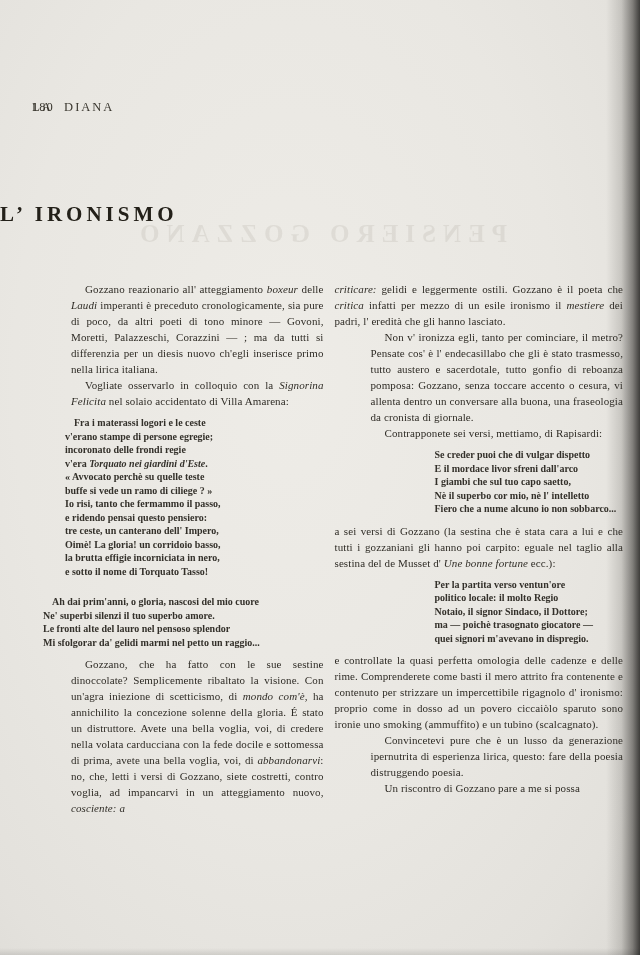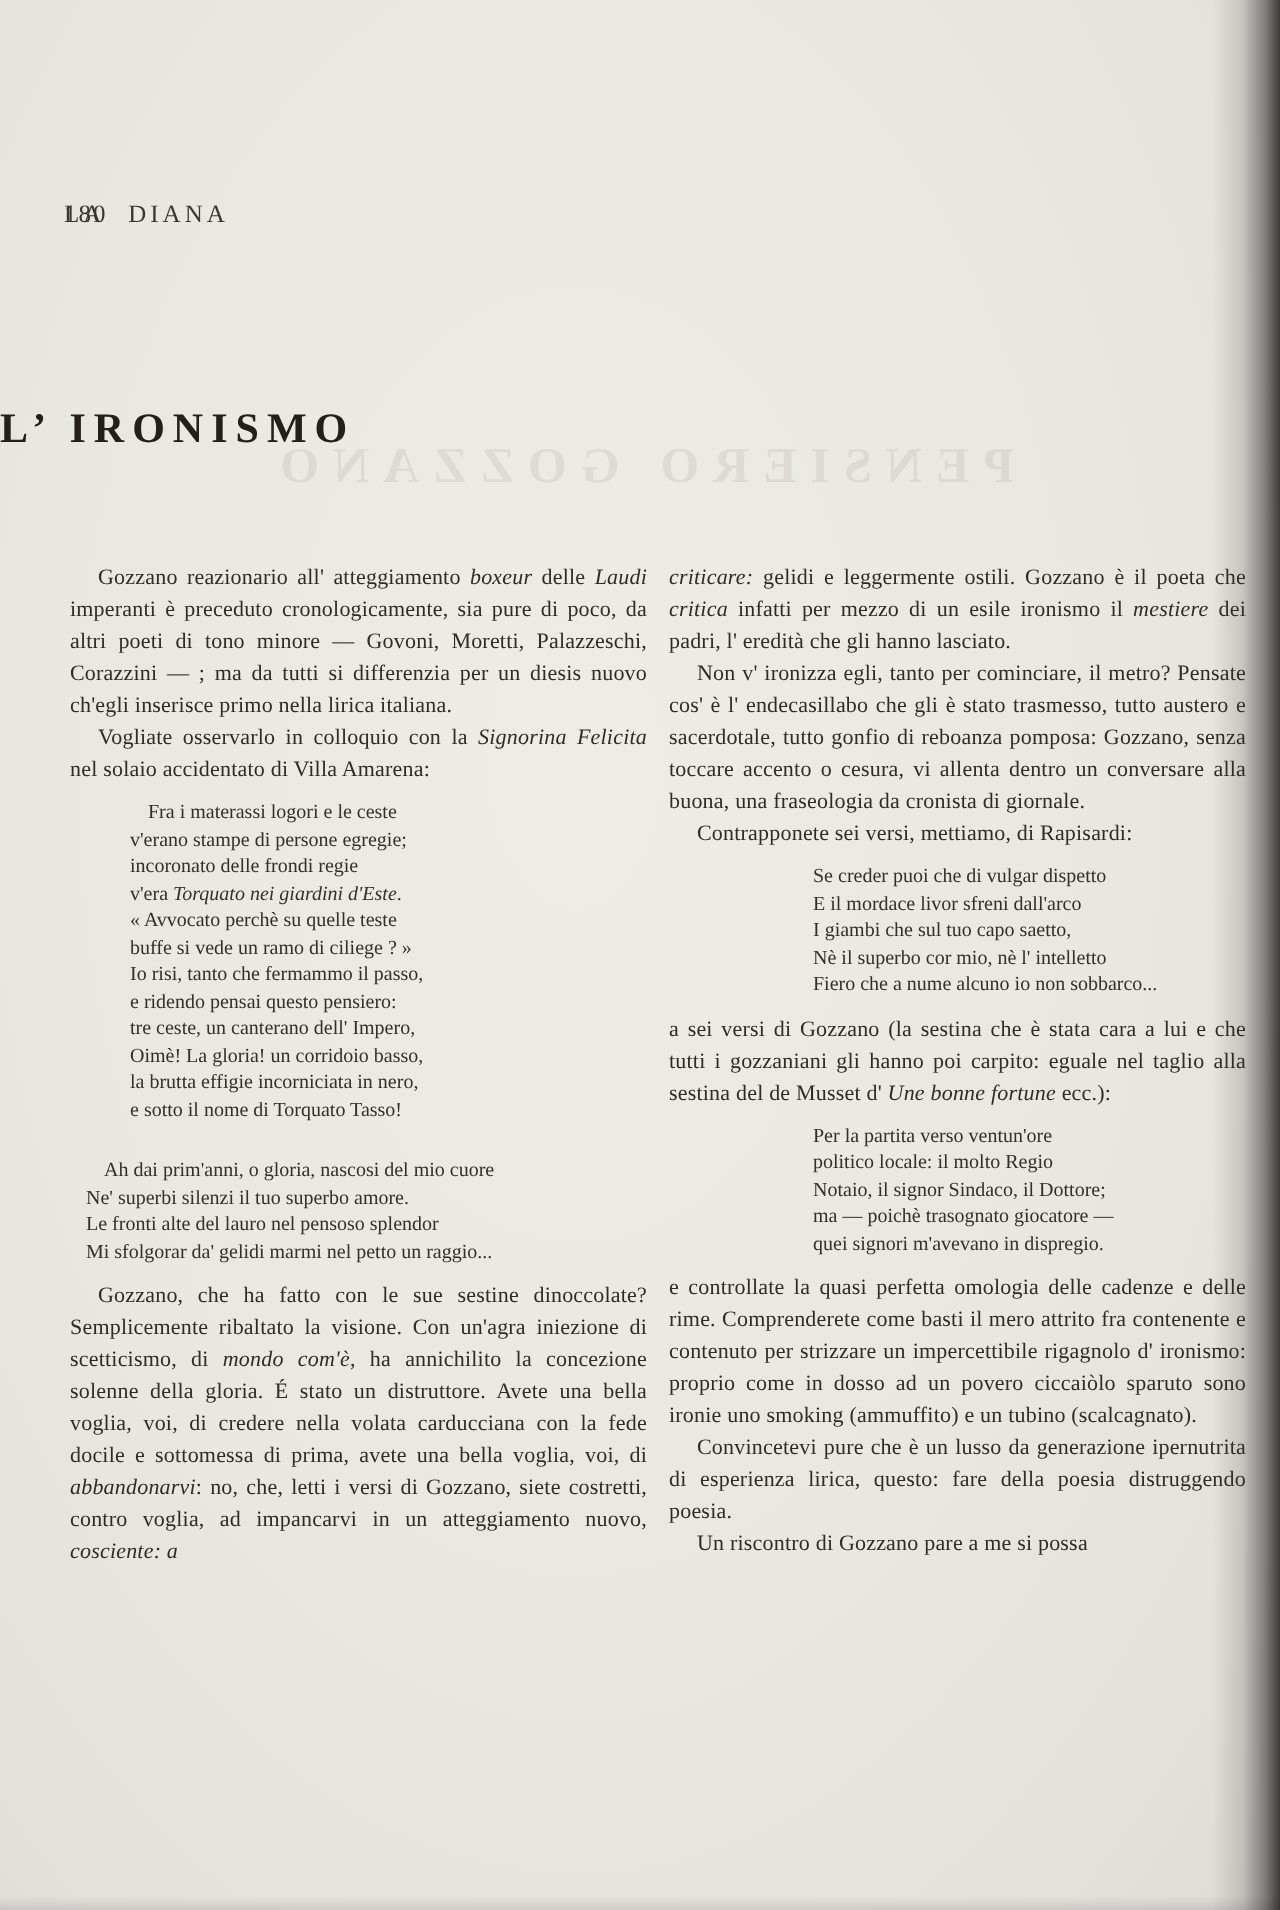--- a/index.html
+++ b/index.html
@@ -43,27 +43,28 @@
   }
   .columns{
     position:absolute;top:281px;left:35px;right:17px;
     display:flex;gap:11px;
   }
   .col{flex:1;min-width:0;}
   .para{
     margin:0;font-size:11px;line-height:16px;text-align:justify;
     color:#2f2c26;letter-spacing:0.1px;
   }
-  .para.ind{text-indent:14px;}
+  .para.ind{text-indent:14px;margin-left:36px;}
   .verse{
     font-size:10px;line-height:13.5px;color:#33302a;
     margin:7px 0 7px 30px;
+    font-weight:bold;
   }
   .verse.shallow{margin-left:8px;margin-top:17px;}
-  .verse.deep{margin-left:72px;}
+  .verse.deep{margin-left:100px;}
   .verse.mid .vline:first-child,
   .verse.shallow .vline:first-child{text-indent:9px;}
   .it{font-style:italic;}
 </style>
 </head>
 <body>
 
 <div class="page">
 
   <div class="ghost-title">PENSIERO GOZZANO</div>

